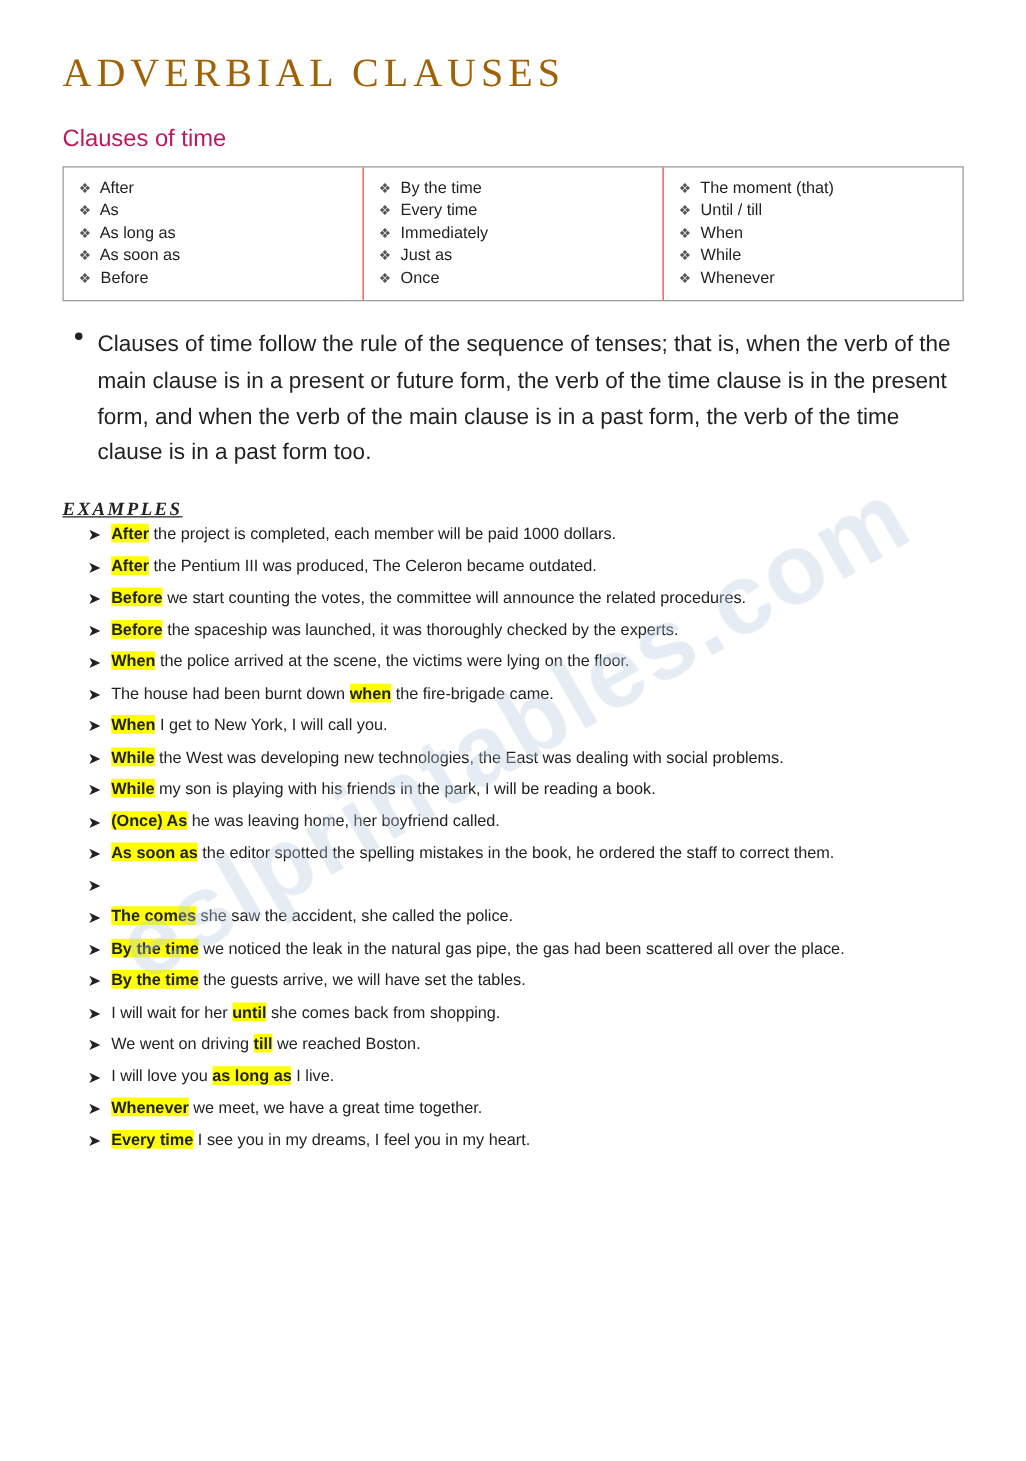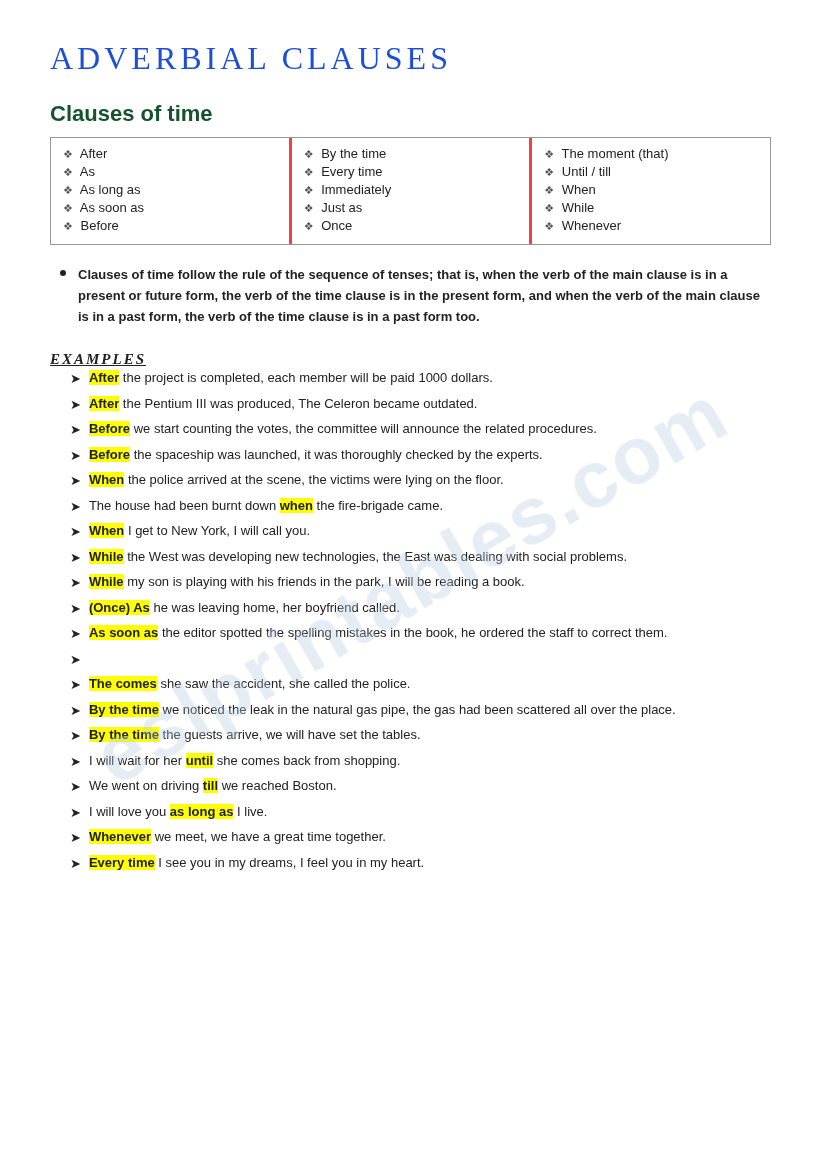--- a/index.html
+++ b/index.html
@@ -8,47 +8,47 @@
       font-family: Arial, sans-serif;
       font-size: 13px;
       color: #222;
       padding: 40px 50px;
       max-width: 821px;
       margin: 0 auto;
     }
     h1 {
       font-family: Georgia, serif;
       font-size: 32px;
-      color: #1d4ed8;
+      color: #a16207;
       letter-spacing: 4px;
       text-transform: uppercase;
       margin-bottom: 24px;
       font-weight: normal;
     }
     h2 {
-      font-size: 22px;
-      font-weight: bold;
-      color: #14532d;
+      font-size: 19px;
+      font-weight: normal;
+      color: #be185d;
       margin-bottom: 10px;
     }
     .table-container {
       border: 1px solid #999;
       margin-bottom: 20px;
     }
     .table-row {
       display: flex;
       border-bottom: 1px solid #999;
     }
     .table-row:last-child {
       border-bottom: none;
     }
     .table-cell {
       flex: 1;
       padding: 8px 12px;
-      border-right: 3px solid #ef4444;
+      border-right: 1px solid #ef4444;
       font-size: 13px;
     }
     .table-cell:last-child {
       border-right: none;
     }
     .diamond {
       color: #555;
       margin-right: 4px;
       font-size: 11px;
     }
@@ -71,22 +71,22 @@
     .bullet-dot {
       width: 6px;
       height: 6px;
       border-radius: 50%;
       background: #222;
       margin-top: 5px;
       margin-right: 12px;
       flex-shrink: 0;
     }
     .rule-text {
-      font-size: 13px;
-      font-weight: bold;
+      font-size: 18px;
+      font-weight: normal;
       line-height: 1.6;
     }
     .examples-title {
       font-family: Georgia, serif;
       font-size: 15px;
       font-weight: bold;
       font-style: italic;
       text-decoration: underline;
       letter-spacing: 2px;
     }

